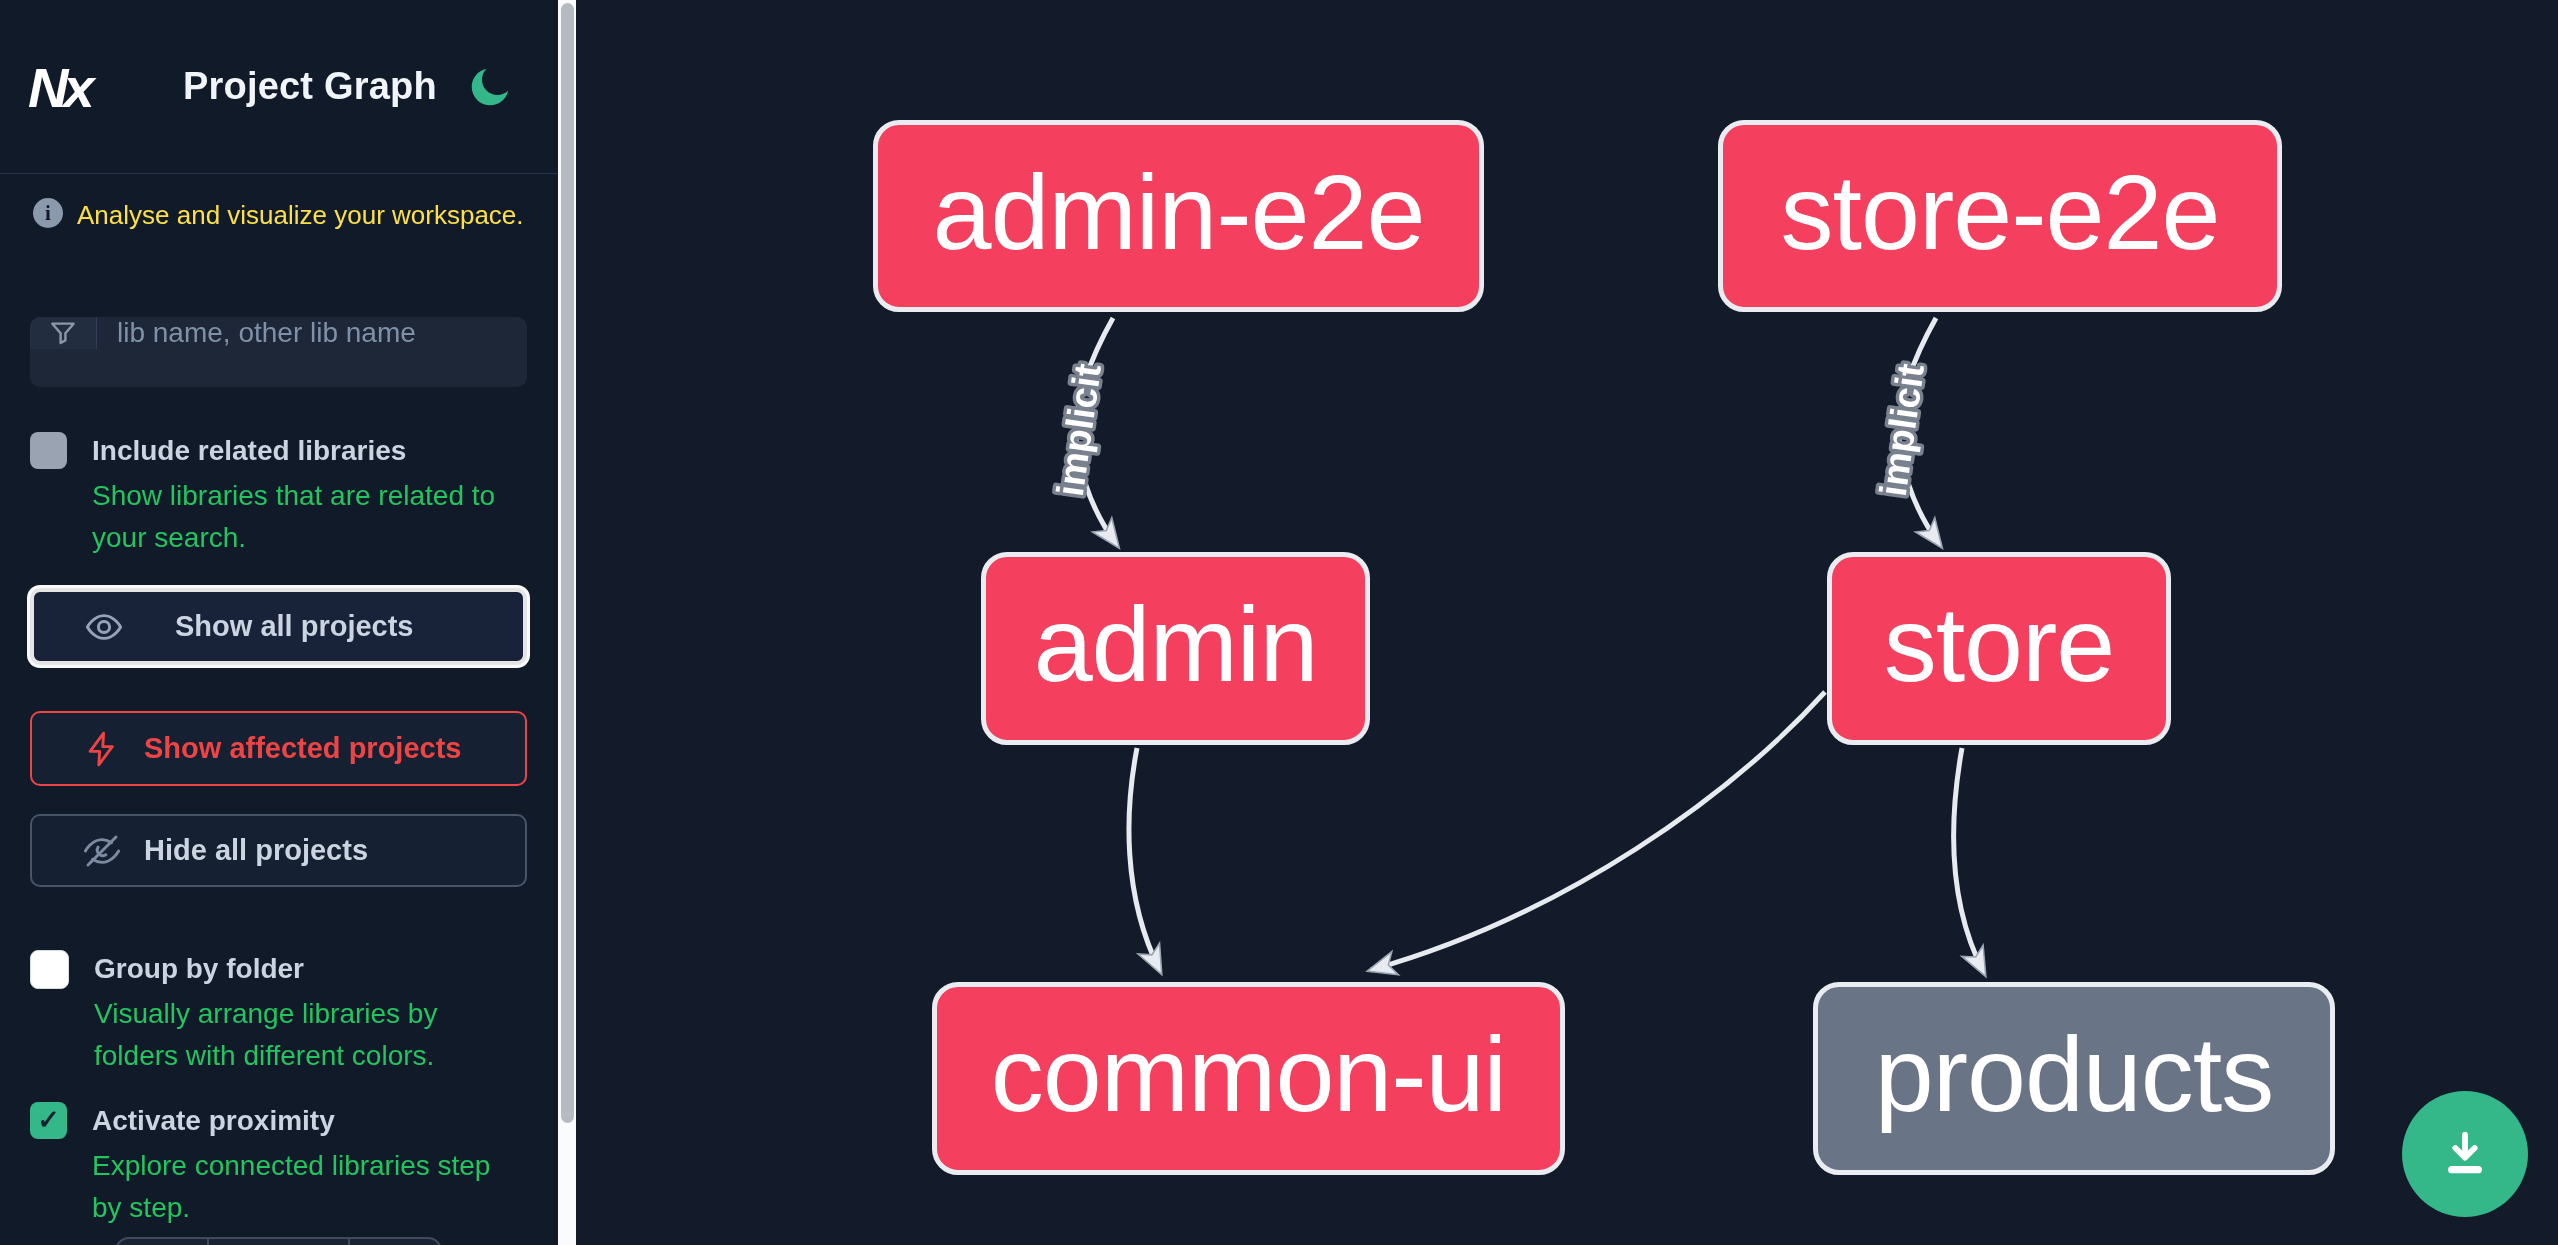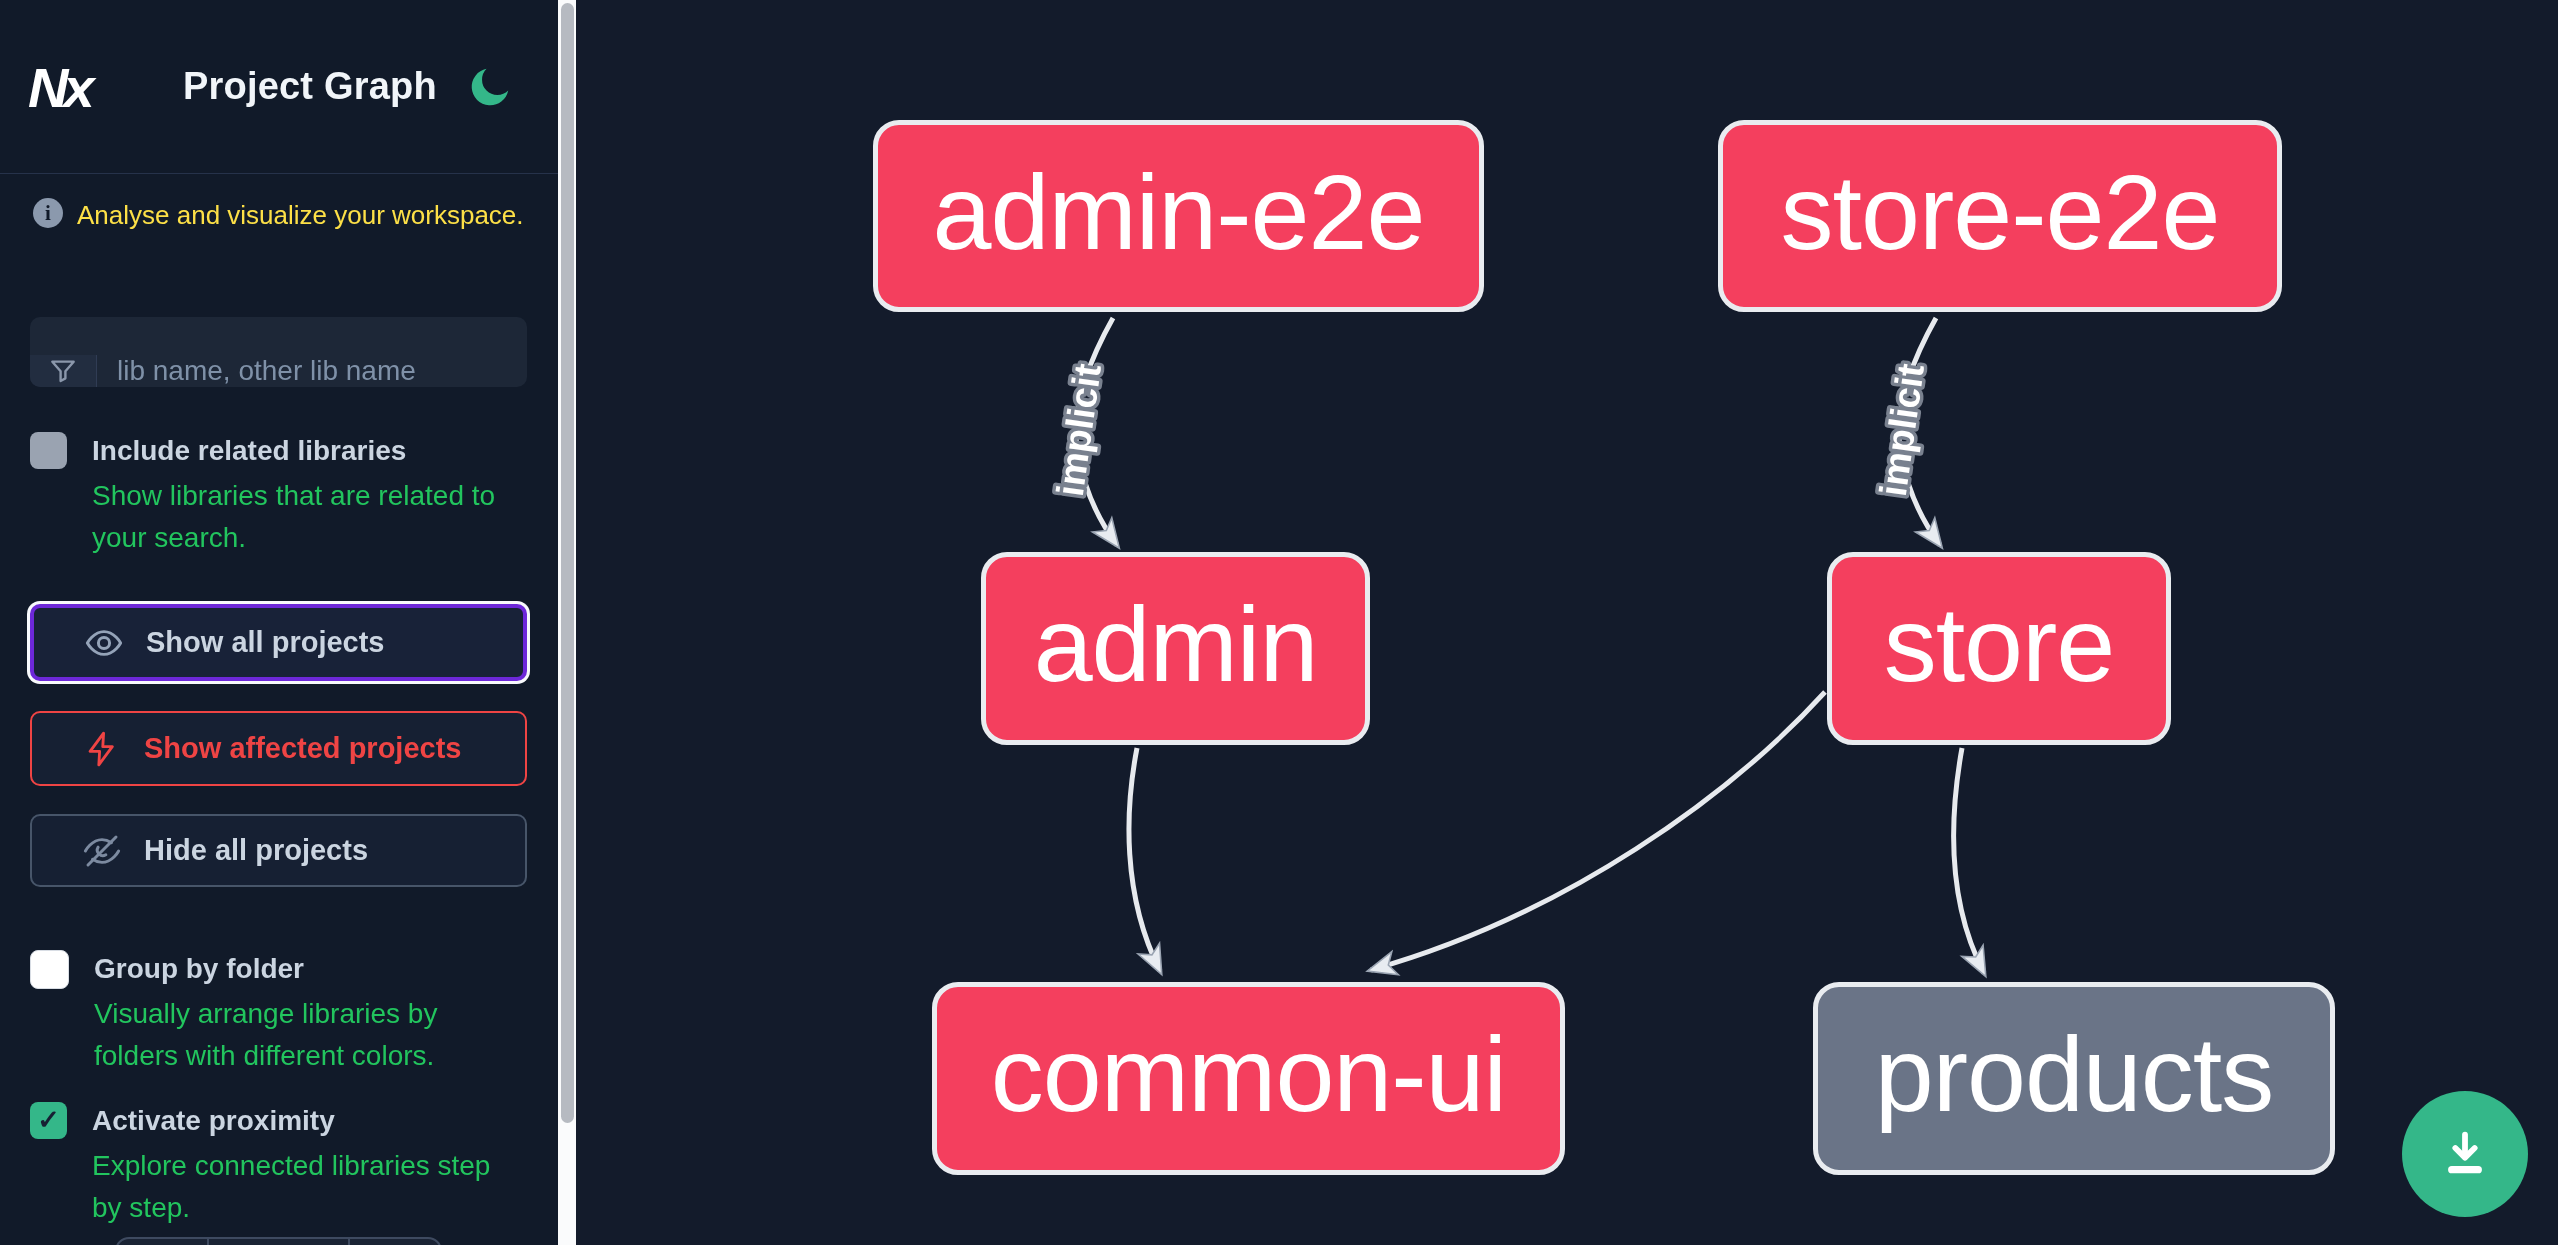--- a/index.html
+++ b/index.html
@@ -16,42 +16,42 @@
   .theme-btn{position:absolute;left:452px;top:52px;width:76px;height:70px;display:flex;align-items:center;
              justify-content:center;background:none;border:none;cursor:pointer;padding:0;}
 
   .tagline{position:absolute;left:33px;top:198px;display:flex;align-items:flex-start;}
   .info-icon{width:30px;height:30px;border-radius:50%;background:#8b99ad;color:#111a29;
              display:flex;align-items:center;justify-content:center;font-weight:800;font-size:21px;
              font-family:"Liberation Serif",serif;flex:0 0 auto;}
   .tagline-text{margin-left:14px;font-size:26px;color:#fde047;line-height:32px;padding-top:1px;}
 
   .searchbox{position:absolute;left:30px;top:317px;width:497px;height:70px;background:#1d2737;
-             border-radius:10px;display:flex;align-items:flex-end;overflow:hidden;}
+             border-radius:10px;display:flex;align-items:flex-start;overflow:hidden;}
   .search-iconseg{width:66px;display:flex;align-items:center;justify-content:center;
                   border-right:1px solid #303c54;background:#222d40;flex:0 0 auto;}
   .searchbox input{flex:1;background:transparent;border:none;outline:none;color:#cbd5e1;
                    font-size:28px;padding:0 20px;font-family:"Liberation Sans",sans-serif;}
   .searchbox input::placeholder{color:#7f91a8;}
 
   .check-row{position:absolute;left:30px;display:flex;}
   .checkbox{width:37px;height:37px;border-radius:8px;flex:0 0 auto;cursor:pointer;
             display:flex;align-items:center;justify-content:center;}
   .cb-gray{background:#9aa3b1;}
   .cb-white{background:#ffffff;border:1px solid #d8dde4;}
   .cb-green{background:#34b789;color:#172033;font-size:27px;font-weight:800;line-height:1;}
   .check-texts{margin-left:25px;}
   .check-label{font-size:28px;font-weight:600;color:#cbd5e1;line-height:37px;}
   .check-desc{font-size:28px;color:#22c55e;line-height:42px;margin-top:6px;}
 
   .sb-btn{position:absolute;left:30px;width:497px;height:77px;border-radius:10px;background:#162033;
           display:flex;align-items:center;cursor:pointer;box-sizing:border-box;}
   .sb-btn .ico{width:60px;margin-left:40px;display:flex;align-items:center;justify-content:center;flex:0 0 auto;}
   .sb-btn .lbl{font-size:29px;font-weight:600;color:#cbd5e1;margin-left:12px;}
-  .btn-showall{top:604px;border:4px solid #6d28d9;box-shadow:0 0 0 3px #f8fafc;background:#182238;}
+  .btn-showall{top:588px;border:4px solid #e5e5e5;box-shadow:0 0 0 3px #f8fafc;background:#182238;gap:29px;}
   .btn-affected{top:711px;border:2px solid #ef4444;height:75px;}
   .btn-affected .lbl{color:#ef4444;}
   .btn-hideall{top:814px;border:2px solid #475569;height:73px;}
 
   .stepper-sliver{position:absolute;left:115px;top:1237px;width:327px;height:30px;
                   border:2px solid #3e4a60;border-radius:14px 14px 0 0;background:#1a2334;
                   display:flex;box-sizing:border-box;}
   .stepper-sliver .seg{flex:1;border-right:2px solid #3e4a60;}
   .stepper-sliver .seg:last-child{border-right:none;}
   .stepper-sliver .seg.mid{flex:1.55;}

